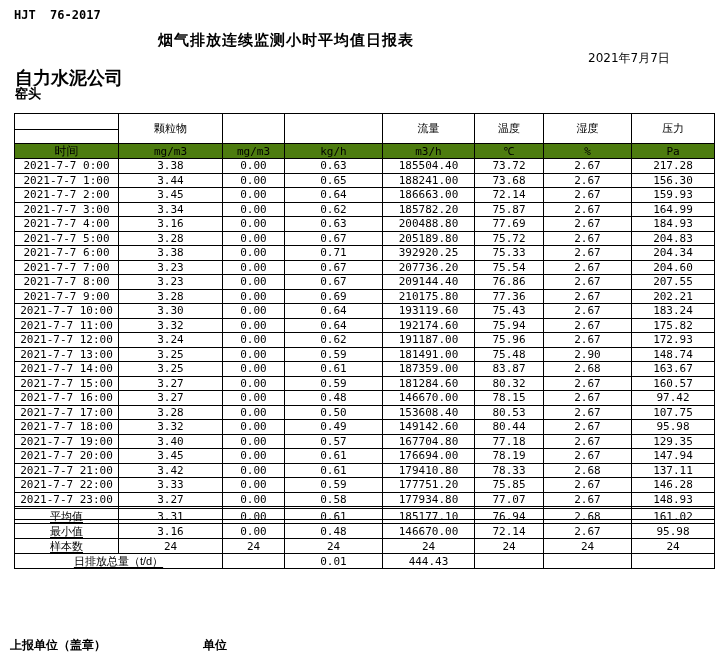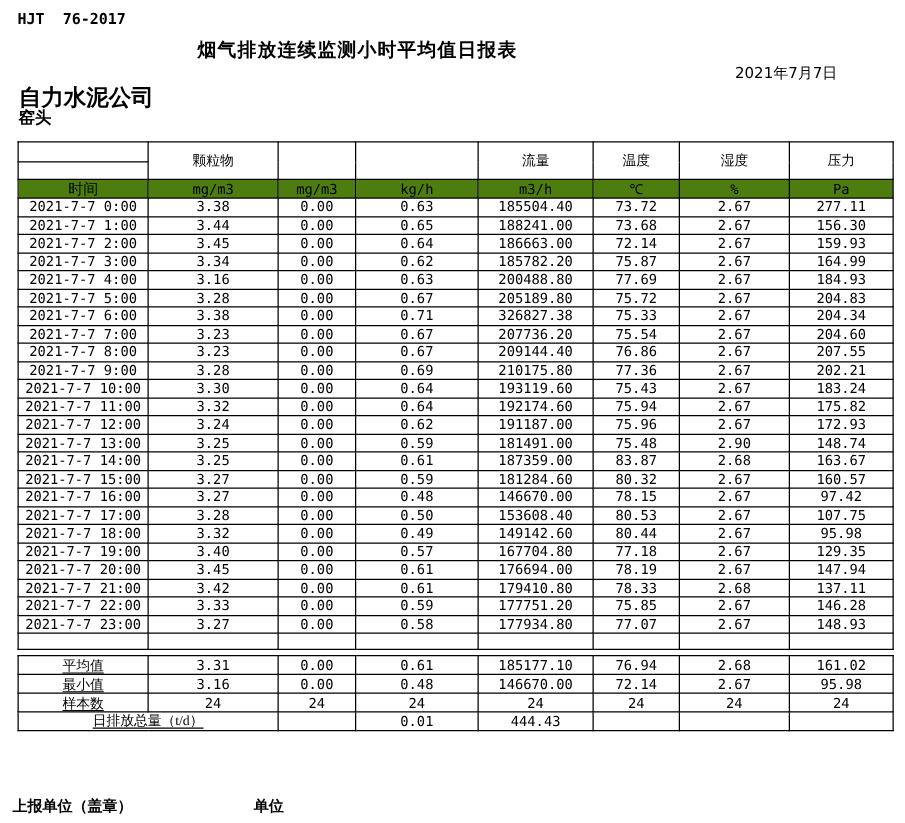--- a/index.html
+++ b/index.html
@@ -8,36 +8,36 @@
   .hjt{position:absolute;left:14px;top:8px;font-size:12px;font-weight:bold;
        font-family:"DejaVu Sans Mono", monospace;white-space:pre;text-align:center;}
   .title{position:absolute;left:158px;top:31px;font-size:15px;font-weight:bold;letter-spacing:1px;}
   .date{position:absolute;left:588px;top:50px;font-size:12px;}
   .company{position:absolute;left:15px;top:66px;font-size:18px;font-weight:bold;}
   .site{position:absolute;left:15px;top:85px;font-size:13px;font-weight:bold;}
 
   table.rep{border-collapse:collapse;table-layout:fixed;position:absolute;left:14px;
             font-family:"DejaVu Sans Mono", monospace;}
   table.main{top:113px;}
-  table.sum{top:524px;}
+  table.sum{top:508px;}
   table.rep td,table.rep th{border:1px solid #000;padding:0;text-align:center;
             vertical-align:middle;font-weight:normal;font-size:11px;line-height:1;
             overflow:hidden;white-space:nowrap;}
   .h1 td,.h1 th{height:15px;}
   .h2 td{height:13px;}
   th.grp{font-size:12px;font-family:"DejaVu Sans", sans-serif;}
   tr.green td{background:#4d7c0f;height:14px;}
   tr.green td.timehead{font-size:12px;font-family:"DejaVu Sans", sans-serif;}
   tbody.data td{height:13.5px;}
   tr.sep td{height:12px;}
   table.sum td{height:14px;}
   td.label{font-size:12px;font-family:"DejaVu Sans", sans-serif;}
   .u{text-decoration:underline;text-underline-offset:2px;}
   td.nb{border-left:none;border-bottom:none;text-align:left;font-size:12px;
-        font-family:Liberation Serif, serif;}
+        font-family:Liberation Sans, sans-serif;}
   .note{position:absolute;left:10px;top:618px;font-size:12px;font-weight:bold;}
   .report-unit{position:absolute;left:10px;top:637px;font-size:12px;font-weight:bold;}
   .unit{position:absolute;left:203px;top:637px;font-size:12px;font-weight:bold;}
 </style>
 </head>
 <body>
 
 <div class="page">
 
   <div class="hjt">HJT  76-2017</div>
@@ -84,21 +84,21 @@
     </thead>
     <tbody class="data" id="data-rows">
         <tr>
           <td>2021-7-7 0:00</td>
           <td>3.38</td>
           <td>0.00</td>
           <td>0.63</td>
           <td>185504.40</td>
           <td>73.72</td>
           <td>2.67</td>
-          <td>277.11</td>
+          <td>217.28</td>
         </tr>
         <tr>
           <td>2021-7-7 1:00</td>
           <td>3.44</td>
           <td>0.00</td>
           <td>0.65</td>
           <td>188241.00</td>
           <td>73.68</td>
           <td>2.67</td>
           <td>156.30</td>
@@ -141,21 +141,21 @@
           <td>205189.80</td>
           <td>75.72</td>
           <td>2.67</td>
           <td>204.83</td>
         </tr>
         <tr>
           <td>2021-7-7 6:00</td>
           <td>3.38</td>
           <td>0.00</td>
           <td>0.71</td>
-          <td>326827.38</td>
+          <td>392920.25</td>
           <td>75.33</td>
           <td>2.67</td>
           <td>204.34</td>
         </tr>
         <tr>
           <td>2021-7-7 7:00</td>
           <td>3.23</td>
           <td>0.00</td>
           <td>0.67</td>
           <td>207736.20</td>

